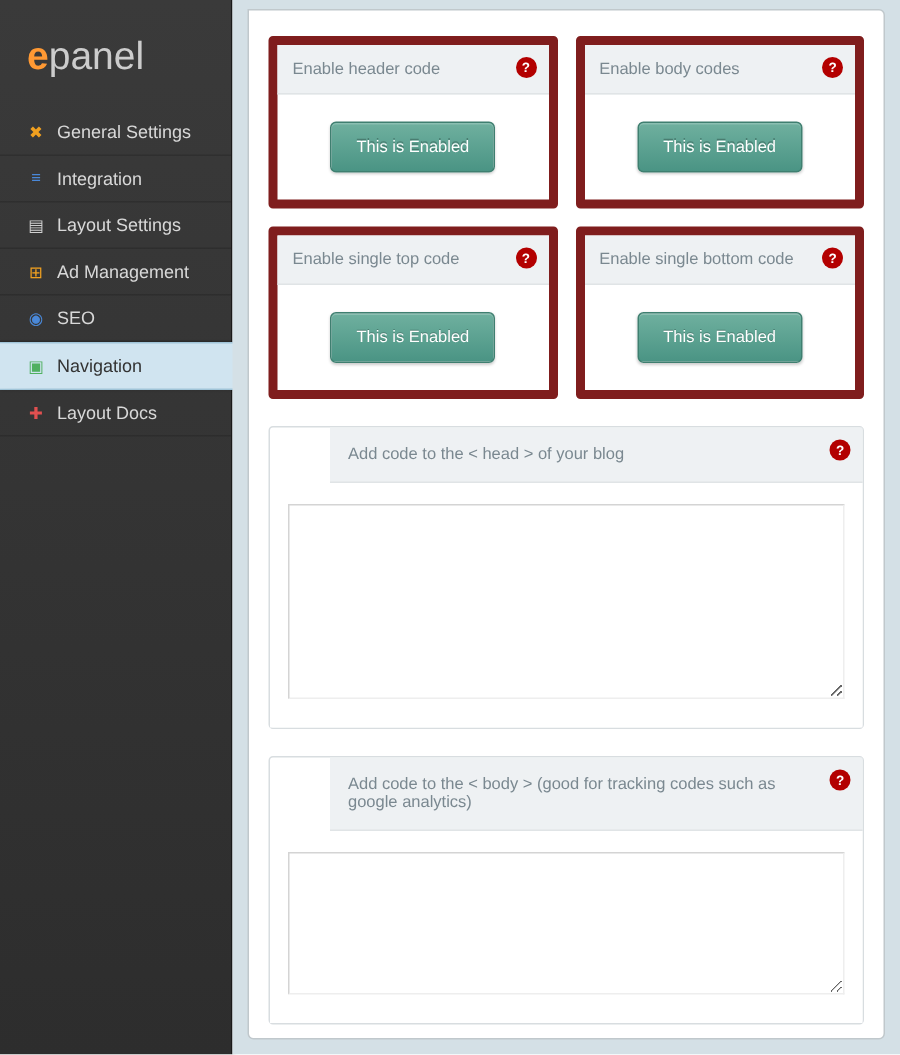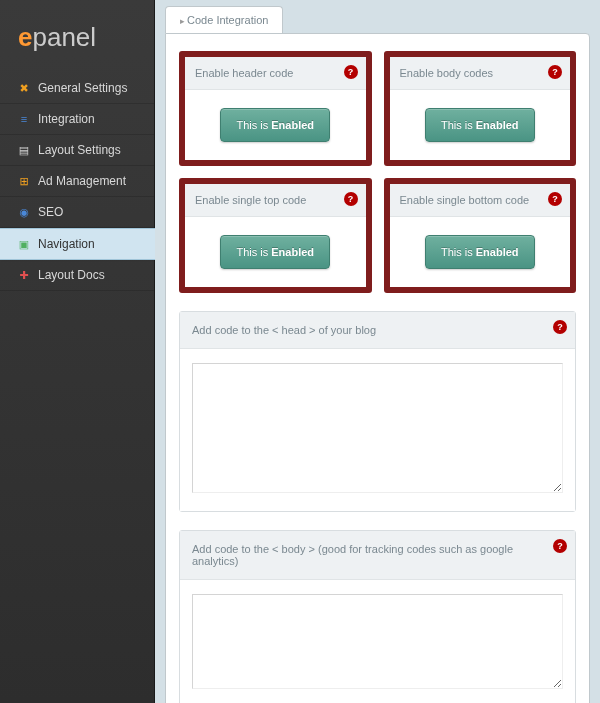--- a/index.html
+++ b/index.html
@@ -17,23 +17,23 @@
 .tab-bar { display: flex; }
 .tab { background: #fff; padding: 7px 14px; border: 1px solid #c0c8cc; border-bottom: none; border-radius: 4px 4px 0 0; font-size: 11px; color: #7a8890; cursor: pointer; }
 .tab::before { content: "▸ "; font-size: 9px; color: #999; }
 .content { background: #fff; border: 1px solid #c0c8cc; border-radius: 0 4px 4px 4px; padding: 5px 5px; }
 .row-two { display: flex; gap: 12px; margin: 12px 8px 4px; }
 .card { flex: 1; border: 6px solid #7f1d1d; border-radius: 3px; }
 .card-header { background: #eef1f3; padding: 10px 10px; font-size: 11px; color: #7a8890; position: relative; border-bottom: 1px solid #e0e4e6; }
 .help-badge { position: absolute; right: 8px; top: 8px; width: 14px; height: 14px; background: #b30000; color: #fff; border-radius: 50%; font-size: 9px; line-height: 14px; text-align: center; cursor: pointer; font-weight: bold; }
 .card-body { padding: 18px; text-align: center; }
 .toggle-btn { display: inline-block; background: linear-gradient(to bottom, #6fb09f, #4a9484); color: #fff; border: 1px solid #3f7f70; border-radius: 4px; padding: 10px 14px; font-size: 11px; cursor: pointer; box-shadow: 0 1px 2px rgba(0,0,0,0.2), inset 0 1px 0 rgba(255,255,255,0.2); text-shadow: 0 -1px 0 rgba(0,0,0,0.25); min-width: 110px; }
-.toggle-btn b { font-weight: bold; }
+.toggle-btn b { font-weight: normal; }
 .section { margin: 18px 8px 4px; border: 1px solid #d8dde0; border-radius: 3px; }
-.section .card-header { padding: 12px 30px 12px 12px; }
+.section .card-header { padding: 12px 30px 12px 12px; margin-left: 40px; }
 .section-body { padding: 14px 12px; background: #fff; }
 .textarea { width: 100%; height: 130px; border: 1px solid #d4d4d4; border-bottom-color: #eee; border-right-color: #eee; resize: vertical; font-size: 12px; padding: 4px; background: #fff; outline: none; font-family: Arial, sans-serif; }
 .section2 .textarea { height: 95px; }
 </style>
 </head>
 <body>
 
 <div class="container">
   <aside class="sidebar">
     <div class="logo">
@@ -65,25 +65,20 @@
         <span>Navigation</span>
       </li>
       <li class="nav-item">
         <span class="nav-icon" style="color: rgb(224, 80, 80);">✚</span>
         <span>Layout Docs</span>
       </li>
     </ul>
   </aside>
 
   <main class="main">
-    <div class="tab-bar">
-      <div class="tab">
-        <span>Code Integration</span>
-      </div>
-    </div>
     <div class="content">
 
       <div class="row-two">
         <div class="card">
           <div class="card-header">
             <span>Enable header code</span>
             <span class="help-badge">?</span>
           </div>
           <div class="card-body">
             <span class="toggle-btn"><span>This is </span><b>Enabled</b></span>

